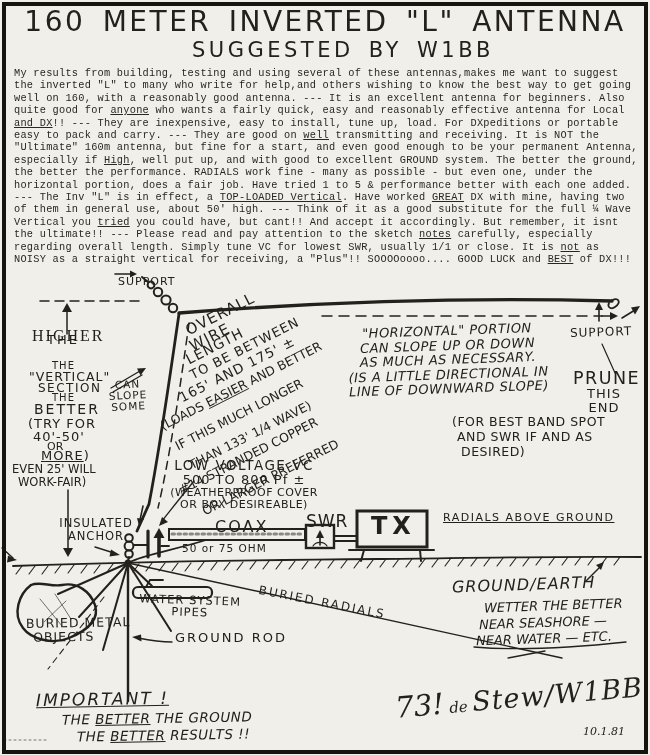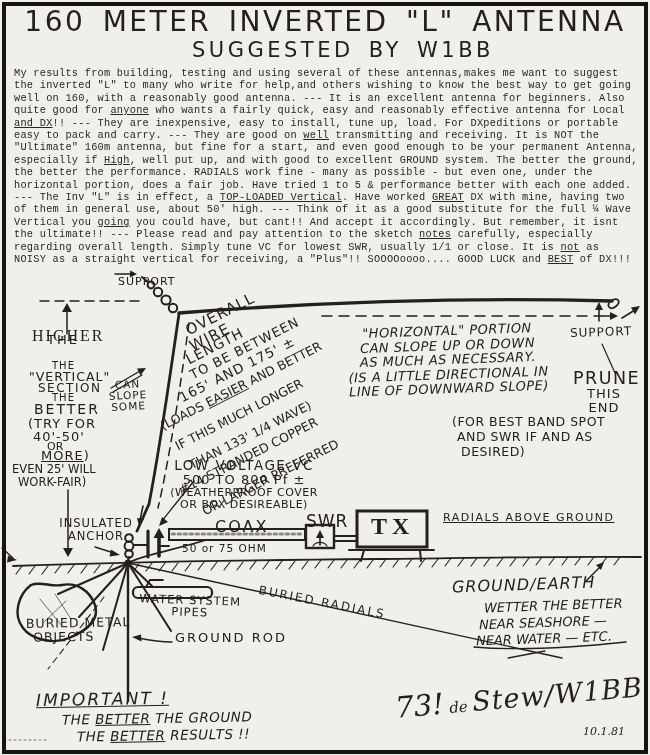--- a/index.html
+++ b/index.html
@@ -148,21 +148,21 @@
       <div class="pline">well on 160, with a reasonably good antenna. --- It is an excellent antenna for beginners. Also</div>
       <div class="pline">quite good for <u>anyone</u> who wants a fairly quick, easy and reasonably effective antenna for Local</div>
       <div class="pline"><u>and DX</u>!! --- They are inexpensive, easy to install, tune up, load. For DXpeditions or portable</div>
       <div class="pline">easy to pack and carry. --- They are good on <u>well</u> transmitting and receiving. It is NOT the</div>
       <div class="pline">"Ultimate" 160m antenna, but fine for a start, and even good enough to be your permanent Antenna,</div>
       <div class="pline">especially if <u>High</u>, well put up, and with good to excellent GROUND system. The better the ground,</div>
       <div class="pline">the better the performance. RADIALS work fine - many as possible - but even one, under the</div>
       <div class="pline">horizontal portion, does a fair job. Have tried 1 to 5 &amp; performance better with each one added.</div>
       <div class="pline">--- The Inv "L" is in effect, a <u>TOP-LOADED Vertical</u>. Have worked <u>GREAT</u> DX with mine, having two</div>
       <div class="pline">of them in general use, about 50' high. --- Think of it as a good substitute for the full ¼ Wave</div>
-      <div class="pline">Vertical you <u>going</u> you could have, but cant!! And accept it accordingly. But remember, it isnt</div>
+      <div class="pline">Vertical you <u>tried</u> you could have, but cant!! And accept it accordingly. But remember, it isnt</div>
       <div class="pline">the ultimate!! --- Please read and pay attention to the sketch <u>notes</u> carefully, especially</div>
       <div class="pline">regarding overall length. Simply tune VC for lowest SWR, usually 1/1 or close. It is <u>not</u> as</div>
       <div class="pline">NOISY as a straight vertical for receiving, a "Plus"!! SOOOOoooo.... GOOD LUCK and <u>BEST</u> of DX!!!</div>
     </div>
 
   <div class="lbl hand" style="left:118px;top:276px;font-size:11px;letter-spacing:1px;">SUPPORT</div>
 
   <div class="lbl hand" style="left:47px;top:333px;font-size:13px;letter-spacing:2px;">THE</div>
   <div class="lbl hand" style="left:32px;top:328px;font-size:16px;letter-spacing:2px;font-family:Liberation Serif, serif;">HIGHER</div>
   <div class="lbl hand" style="left:52px;top:361px;font-size:10px;letter-spacing:1px;">THE</div>
@@ -223,21 +223,21 @@
     </div>
 
   <div class="lbl hand anch ctr" style="left:55px;top:517px;width:82px;">
       <div class="itemz">INSULATED</div>
       <div class="itemz">ANCHOR</div>
     </div>
 
   <div class="lbl hand" style="left:215px;top:519px;font-size:16px;letter-spacing:2px;">COAX</div>
   <div class="lbl hand" style="left:182px;top:543px;font-size:10.5px;letter-spacing:1px;">50 or 75 OHM</div>
   <div class="lbl hand" style="left:306px;top:512px;font-size:17px;letter-spacing:1px;">SWR</div>
-  <div class="lbl hand" style="left:371px;top:514px;font-size:24px;font-weight:bold;letter-spacing:5px;font-family:Liberation Serif, serif;">TX</div>
+  <div class="lbl hand" style="left:371px;top:514px;font-size:24px;font-weight:bold;letter-spacing:5px;">TX</div>
   <div class="lbl hand md" style="left:443px;top:512px;font-size:11px;letter-spacing:1.5px;"><u>RADIALS ABOVE GROUND</u></div>
 
   <div class="lbl hand" style="left:260px;top:584px;font-size:12px;letter-spacing:2px;transform:rotate(11deg);transform-origin:0 0;">BURIED RADIALS</div>
   <div class="lbl hand wat ctr" style="left:136px;top:594px;width:108px;transform:rotate(2deg);">
       <div class="itemz">WATER SYSTEM</div>
       <div class="itemz">PIPES</div>
     </div>
   <div class="lbl hand" style="left:175px;top:631px;font-size:13px;letter-spacing:2px;">GROUND ROD</div>
   <div class="lbl hand bm" style="left:26px;top:616px;transform:rotate(-1deg);">
       <div class="itemz">BURIED METAL</div>

